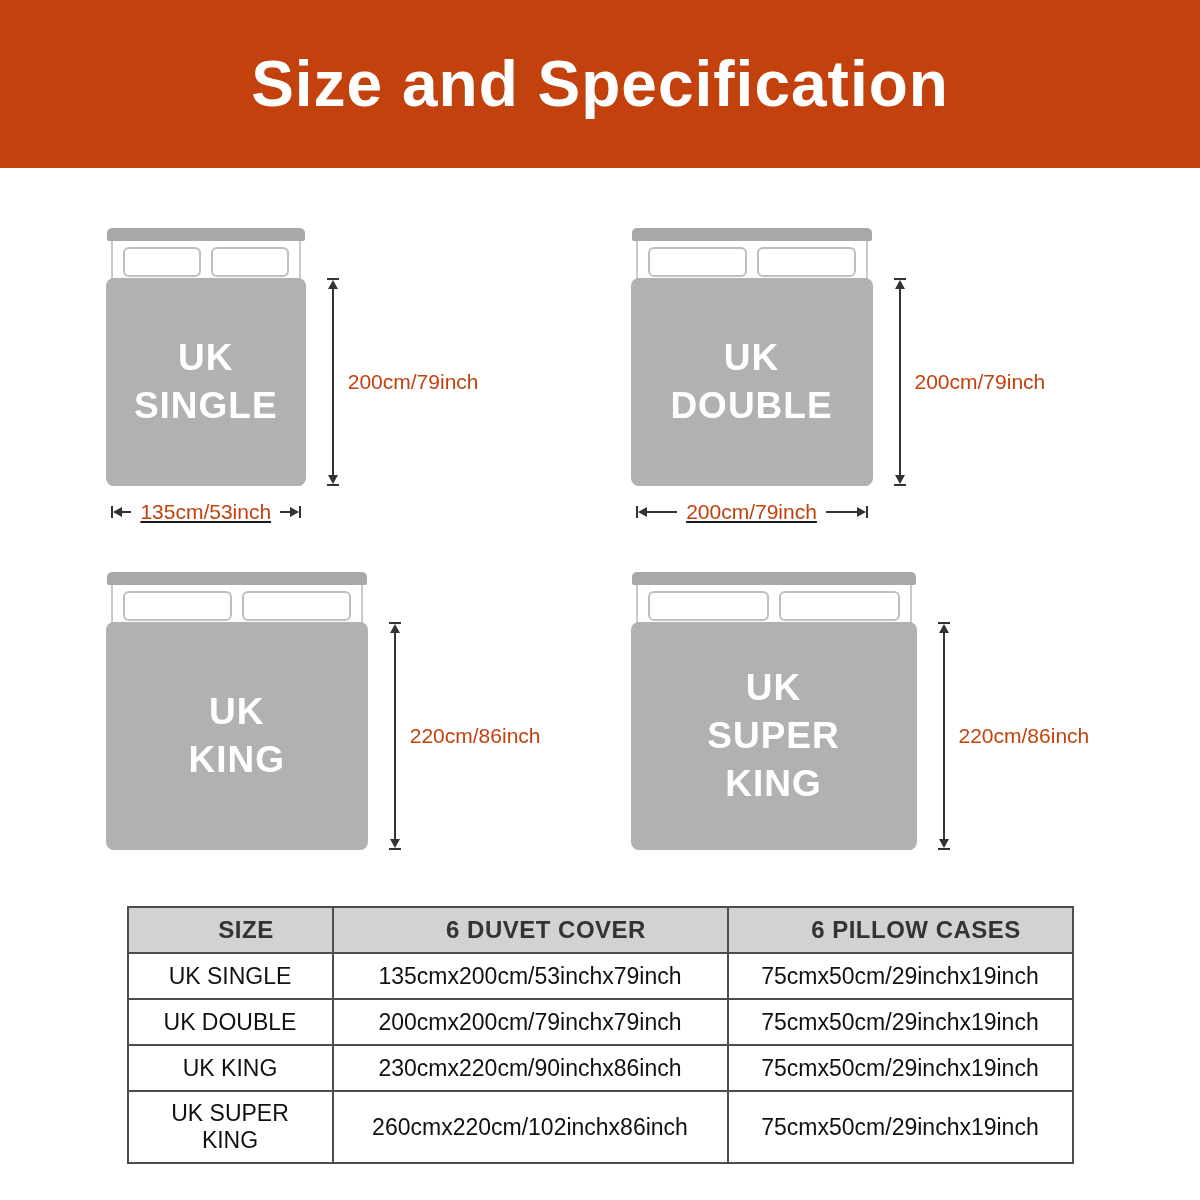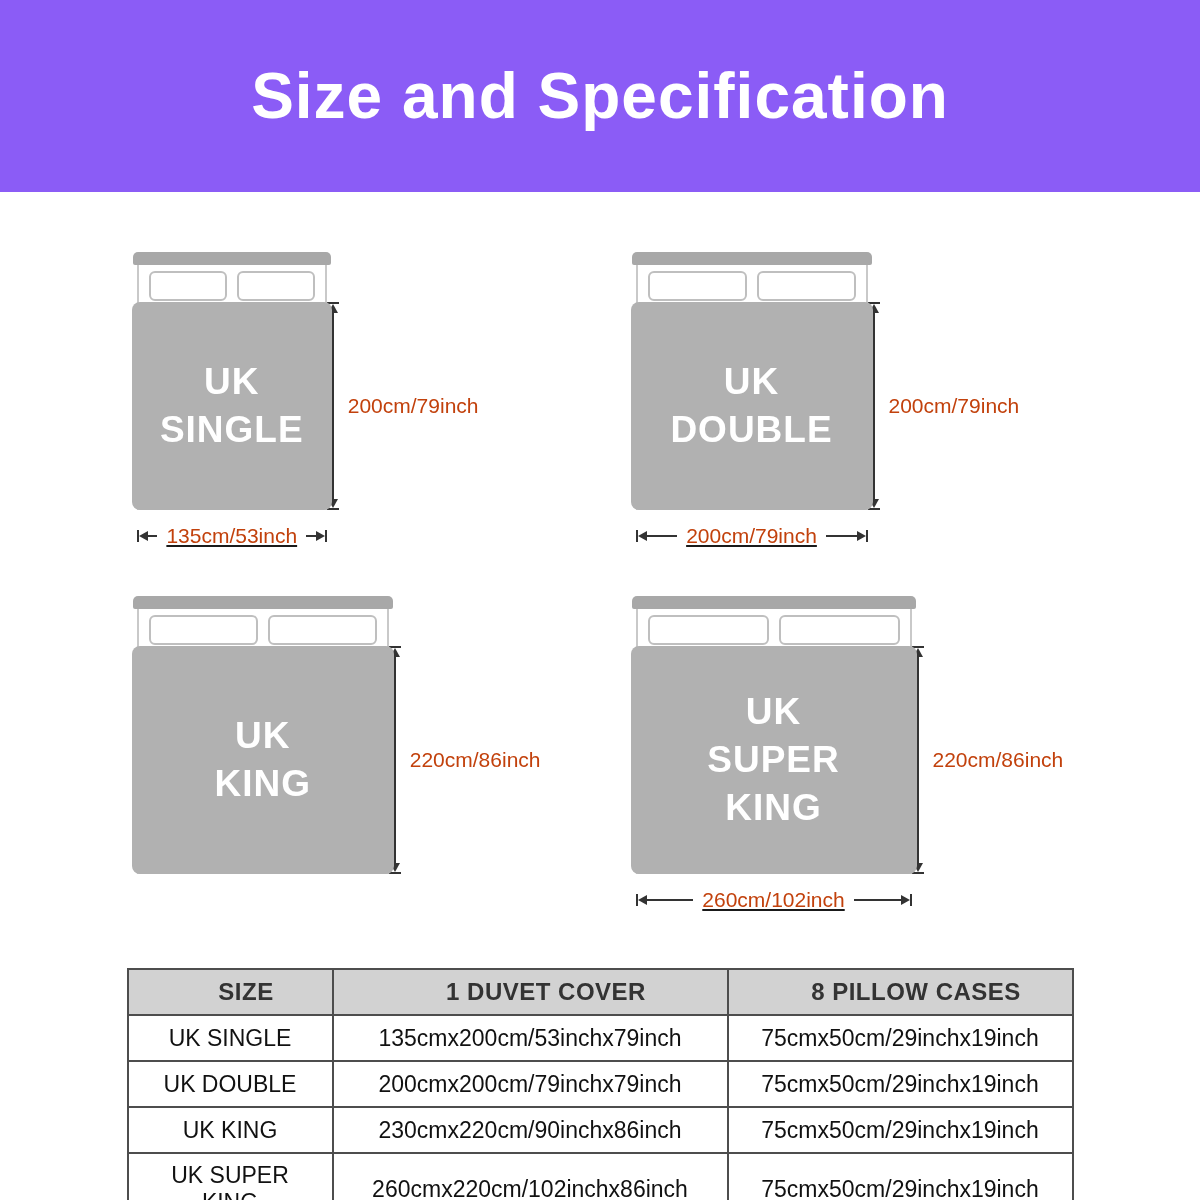--- a/index.html
+++ b/index.html
@@ -4,30 +4,30 @@
 <style>
   * { margin:0; padding:0; box-sizing:border-box; }
   html, body { background:#ffffff; }
   body {
     width:1200px; height:1200px; margin:0 auto;
     font-family:"Liberation Sans", sans-serif; color:#1a1a1a;
     overflow:hidden;
   }
 
   
-  .banner { height:192px; background:#8b5cf6; display:flex; align-items:center; justify-content:center; }
+  .banner { height:168px; background:#c2410c; display:flex; align-items:center; justify-content:center; }
   .banner h1 { color:#ffffff; font-size:64px; font-weight:700; letter-spacing:1px; }
 
   
   .beds-grid {
     display:grid; grid-template-columns:auto auto; justify-content:center;
     column-gap:95px; row-gap:48px; padding-top:60px;
   }
   .bed-figure { display:flex; flex-direction:column; align-items:flex-start; }
-  .bed-row { display:flex; align-items:flex-end; }
+  .bed-row { display:flex; align-items:flex-end; gap:26px; }
 
   .bed { position:relative; width:var(--bw); height:var(--bh); }
   .headboard {
     position:absolute; top:0; left:-4px; right:-4px; height:13px;
     background:#a8a8a8; border-radius:5px 5px 2px 2px;
   }
   .frame {
     position:absolute; top:13px; left:0; right:0; bottom:0;
     background:#ffffff; border:2px solid #c9c9c9; border-top:none;
   }
@@ -207,45 +207,36 @@
         <div class="v-arrow">
           <i class="tick-h"></i>
             <i class="tri up"></i>
             <i class="vline"></i>
             <i class="tri down"></i>
             <i class="tick-h"></i>
         </div>
         <span class="dim-label">220cm/86inch</span>
       </div>
     </div>
-    <div class="h-dim">
-      <i class="tick-v"></i>
-        <i class="tri left"></i>
-        <i class="hline"></i>
-      <span class="dim-label">260cm/102inch</span>
-      <i class="hline"></i>
-        <i class="tri right"></i>
-        <i class="tick-v"></i>
-    </div>
   </div>
 
 </div>
 
 <div class="table-wrap">
   <table>
     <colgroup>
         <col class="c-size">
         <col class="c-duvet">
         <col class="c-pillow">
       </colgroup>
     <thead>
       <tr>
         <th>SIZE</th>
-        <th>1 DUVET COVER</th>
-        <th>8 PILLOW CASES</th>
+        <th>6 DUVET COVER</th>
+        <th>6 PILLOW CASES</th>
       </tr>
     </thead>
     <tbody>
       <tr>
         <td>UK SINGLE</td>
         <td>135cmx200cm/53inchx79inch</td>
         <td>75cmx50cm/29inchx19inch</td>
       </tr>
       <tr>
         <td>UK DOUBLE</td>

